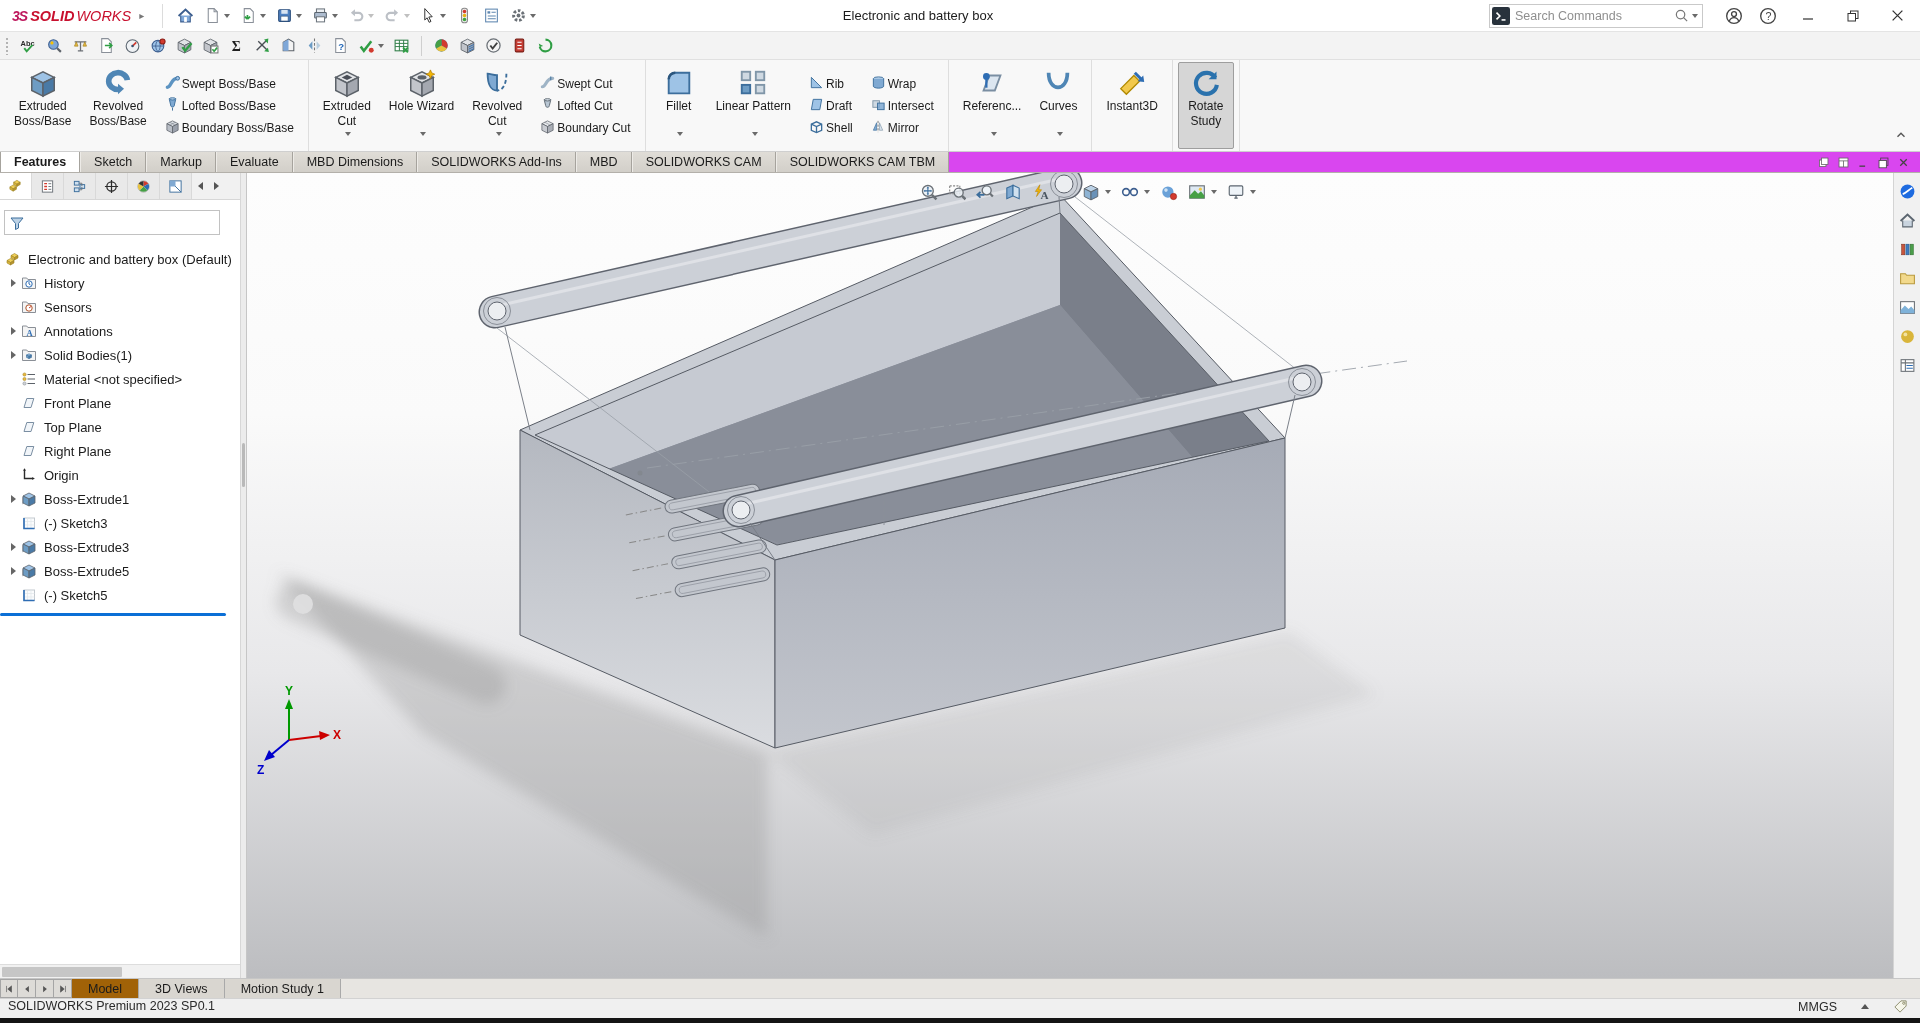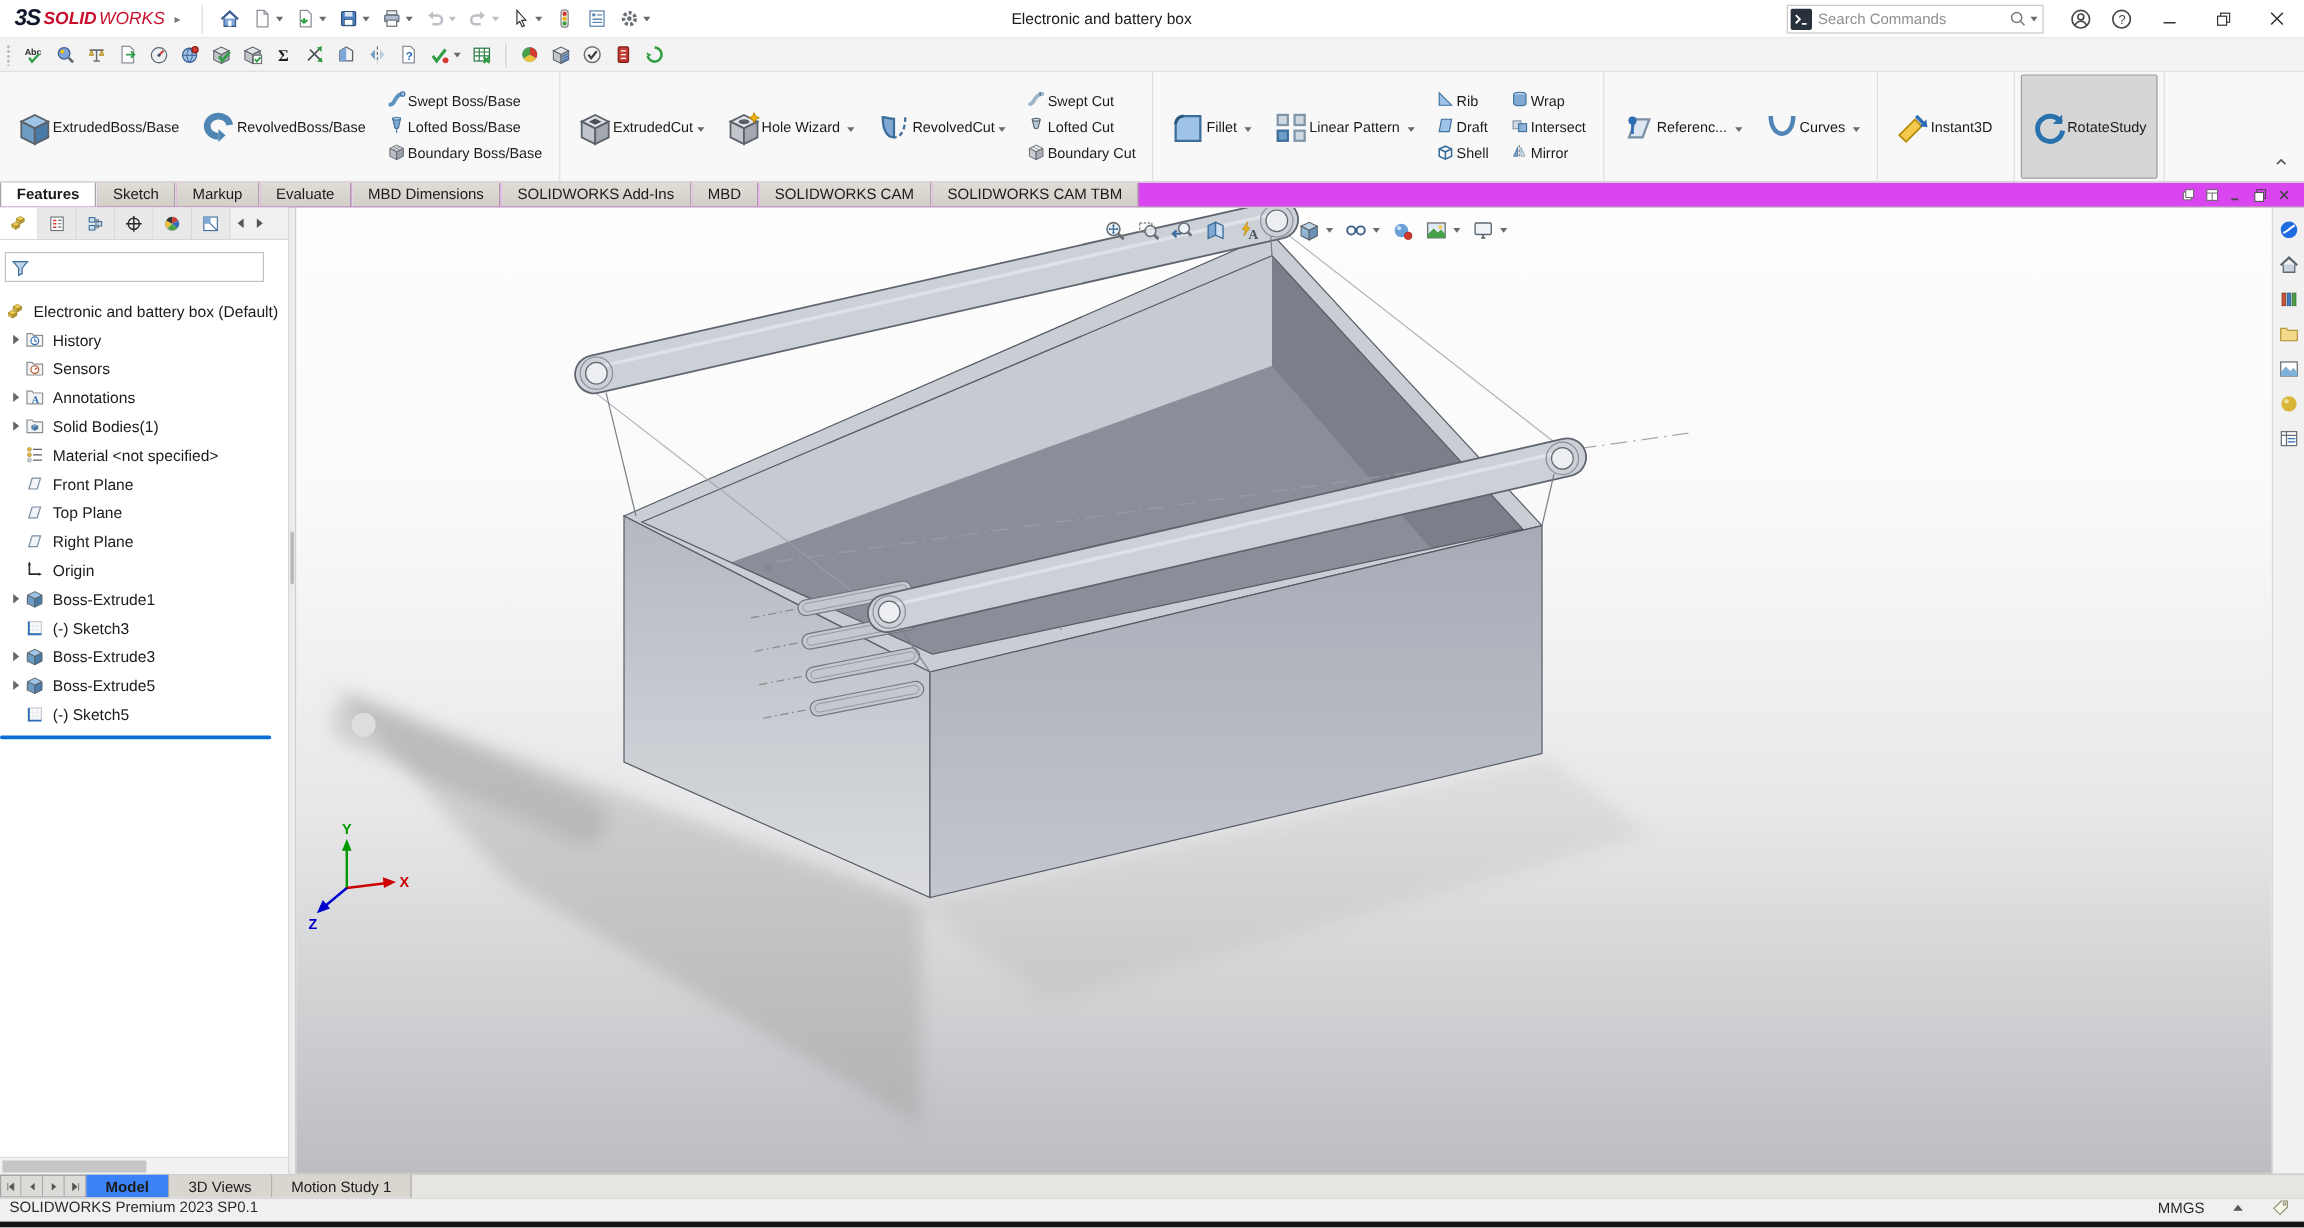--- a/index.html
+++ b/index.html
@@ -4,21 +4,21 @@
 <style>
   *{box-sizing:border-box;margin:0;padding:0;-webkit-user-select:none;user-select:none}
   html,body{width:1920px;height:1023px;overflow:hidden}
   body{font-family:"Liberation Sans",sans-serif;font-size:13px;color:#1b1b1b;background:#fff}
   #app{display:flex;flex-direction:column;width:1920px;height:1023px}
 
   
   .titlebar{height:32px;flex:none;display:flex;align-items:center;background:#fff;border-bottom:1px solid #e4e4e4;position:relative}
   .tb-left{display:flex;align-items:center;height:100%}
   .logo{display:flex;align-items:center;padding:0 4px 0 12px;gap:3px}
-  .logo-mark{color:#0f172a;font-weight:bold;font-style:italic;font-size:19px;letter-spacing:-1px}
+  .logo-mark{color:#be185d;font-weight:bold;font-style:italic;font-size:14px;letter-spacing:-1px}
   .logo-solid{color:#c8102e;font-weight:bold;font-style:italic;font-size:14.5px}
   .logo-works{color:#c8102e;font-style:italic;font-size:14.5px;margin-left:-1px}
   .logo-flyout{color:#777;font-size:10px;padding:0 8px 0 4px}
   .vsep{width:1px;height:24px;background:#dcdcdc;margin:0 10px}
   .qt{display:flex;align-items:center;gap:2px}
   .qt-btn{display:flex;align-items:center;height:26px;padding:0 4px;border-radius:2px}
   .caret{width:0;height:0;border-left:3.5px solid transparent;border-right:3.5px solid transparent;border-top:4px solid #6a6a6a;margin-left:3px}
   .qt-btn.disabled .caret{border-top-color:#c0c0c0}
   .tb-title{position:absolute;left:568px;width:700px;text-align:center;font-size:13px;color:#1b1b1b;pointer-events:none}
   .tb-right{margin-left:auto;display:flex;align-items:center;height:100%}
@@ -33,21 +33,21 @@
   .toolbar2{height:28px;flex:none;background:#f3f3f3;border-bottom:1px solid #e0e0e0;display:flex;align-items:center;padding-left:3px}
   .grip{width:5px;height:18px;margin:0 6px 0 2px;background-image:radial-gradient(#b3b3b3 1px,transparent 1.2px);background-size:4px 4px}
   .t2-wrap{display:flex;align-items:center;gap:1px}
   .t2-btn{display:flex;align-items:center;padding:2px 4px;border-radius:2px}
   .t2-sep{width:1px;height:20px;background:#cfcfcf;margin:0 6px}
 
   
   .ribbon{height:92px;flex:none;background:#f8f8f8;border-bottom:1px solid #cfcfcf;position:relative;display:flex}
   .rb-groups{display:flex;height:100%}
   .rb-group{display:flex;padding:2px 5px;border-right:1px solid #dedede;height:100%}
-  .rb-big{display:flex;flex-direction:row;align-items:center;padding:4px 8px 2px;min-width:56px;border:1px solid transparent;border-radius:2px}
+  .rb-big{display:flex;flex-direction:column;align-items:center;padding:4px 8px 2px;min-width:56px;border:1px solid transparent;border-radius:2px}
   .rb-big .ic{height:32px;display:flex;align-items:center}
   .rb-big .l1,.rb-big .l2{font-size:12px;line-height:15px;white-space:nowrap;color:#1b1b1b;text-align:center}
   .rb-big .crt{margin-top:3px;height:5px;display:flex}
   .rb-big.active{background:#d6d6d6;border-color:#9e9e9e}
   .rb-stack{display:flex;flex-direction:column;justify-content:center;gap:2px;padding:2px 4px}
   .rb-small{display:flex;align-items:center;gap:2px;font-size:12px;height:20px;padding:0 5px;white-space:nowrap;border-radius:2px}
   .rb-collapse{position:absolute;right:12px;bottom:6px}
 
   
   .tabrow{height:21px;flex:none;background:#d946ef;display:flex;align-items:stretch;border-bottom:1px solid #b3b0aa}
@@ -90,21 +90,21 @@
 
   .taskpane{width:27px;flex:none;background:#f1f1f1;border-left:1px solid #d4d4d4;display:flex;flex-direction:column;align-items:center;padding-top:10px;gap:12px}
   .tp-btn{display:flex}
 
   
   .mtabs{height:20px;flex:none;background:#e7e5e1;display:flex;align-items:stretch;border-top:1px solid #c6c6c6}
   .mtab-nav{display:flex;align-items:stretch}
   .nav-btn{width:18px;display:flex;align-items:center;justify-content:center;background:#dddbd7;border:1px solid #a5a5a5;border-left-width:0}
   .nav-btn:first-child{border-left-width:1px}
   .mtab{padding:0 16px;display:flex;align-items:center;font-size:12.5px;background:#d9d6d0;border-right:1px solid #a9a9a9;color:#1b1b1b}
-  .mtab.active{background:#3b82f6;font-weight:bold;border-right:1px solid #a9a9a9}
+  .mtab.active{background:#a16207;font-weight:normal;border-right:1px solid #a9a9a9}
   .mtabs-fill{flex:1}
   .statusbar{height:20px;flex:none;background:#f0f0f0;border-top:1px solid #d2d2d2;display:flex;align-items:flex-start;font-size:12.5px;color:#2b2b2b;padding:0 8px}
   .sb-right{margin-left:auto;display:flex;align-items:center;gap:24px;padding-right:4px}
   .caret-up{width:0;height:0;border-left:4px solid transparent;border-right:4px solid transparent;border-bottom:5px solid #555}
   .bottomstrip{height:5px;flex:none;background:#141414}
 </style>
 </head>
 <body>
 
 <div id="app">

